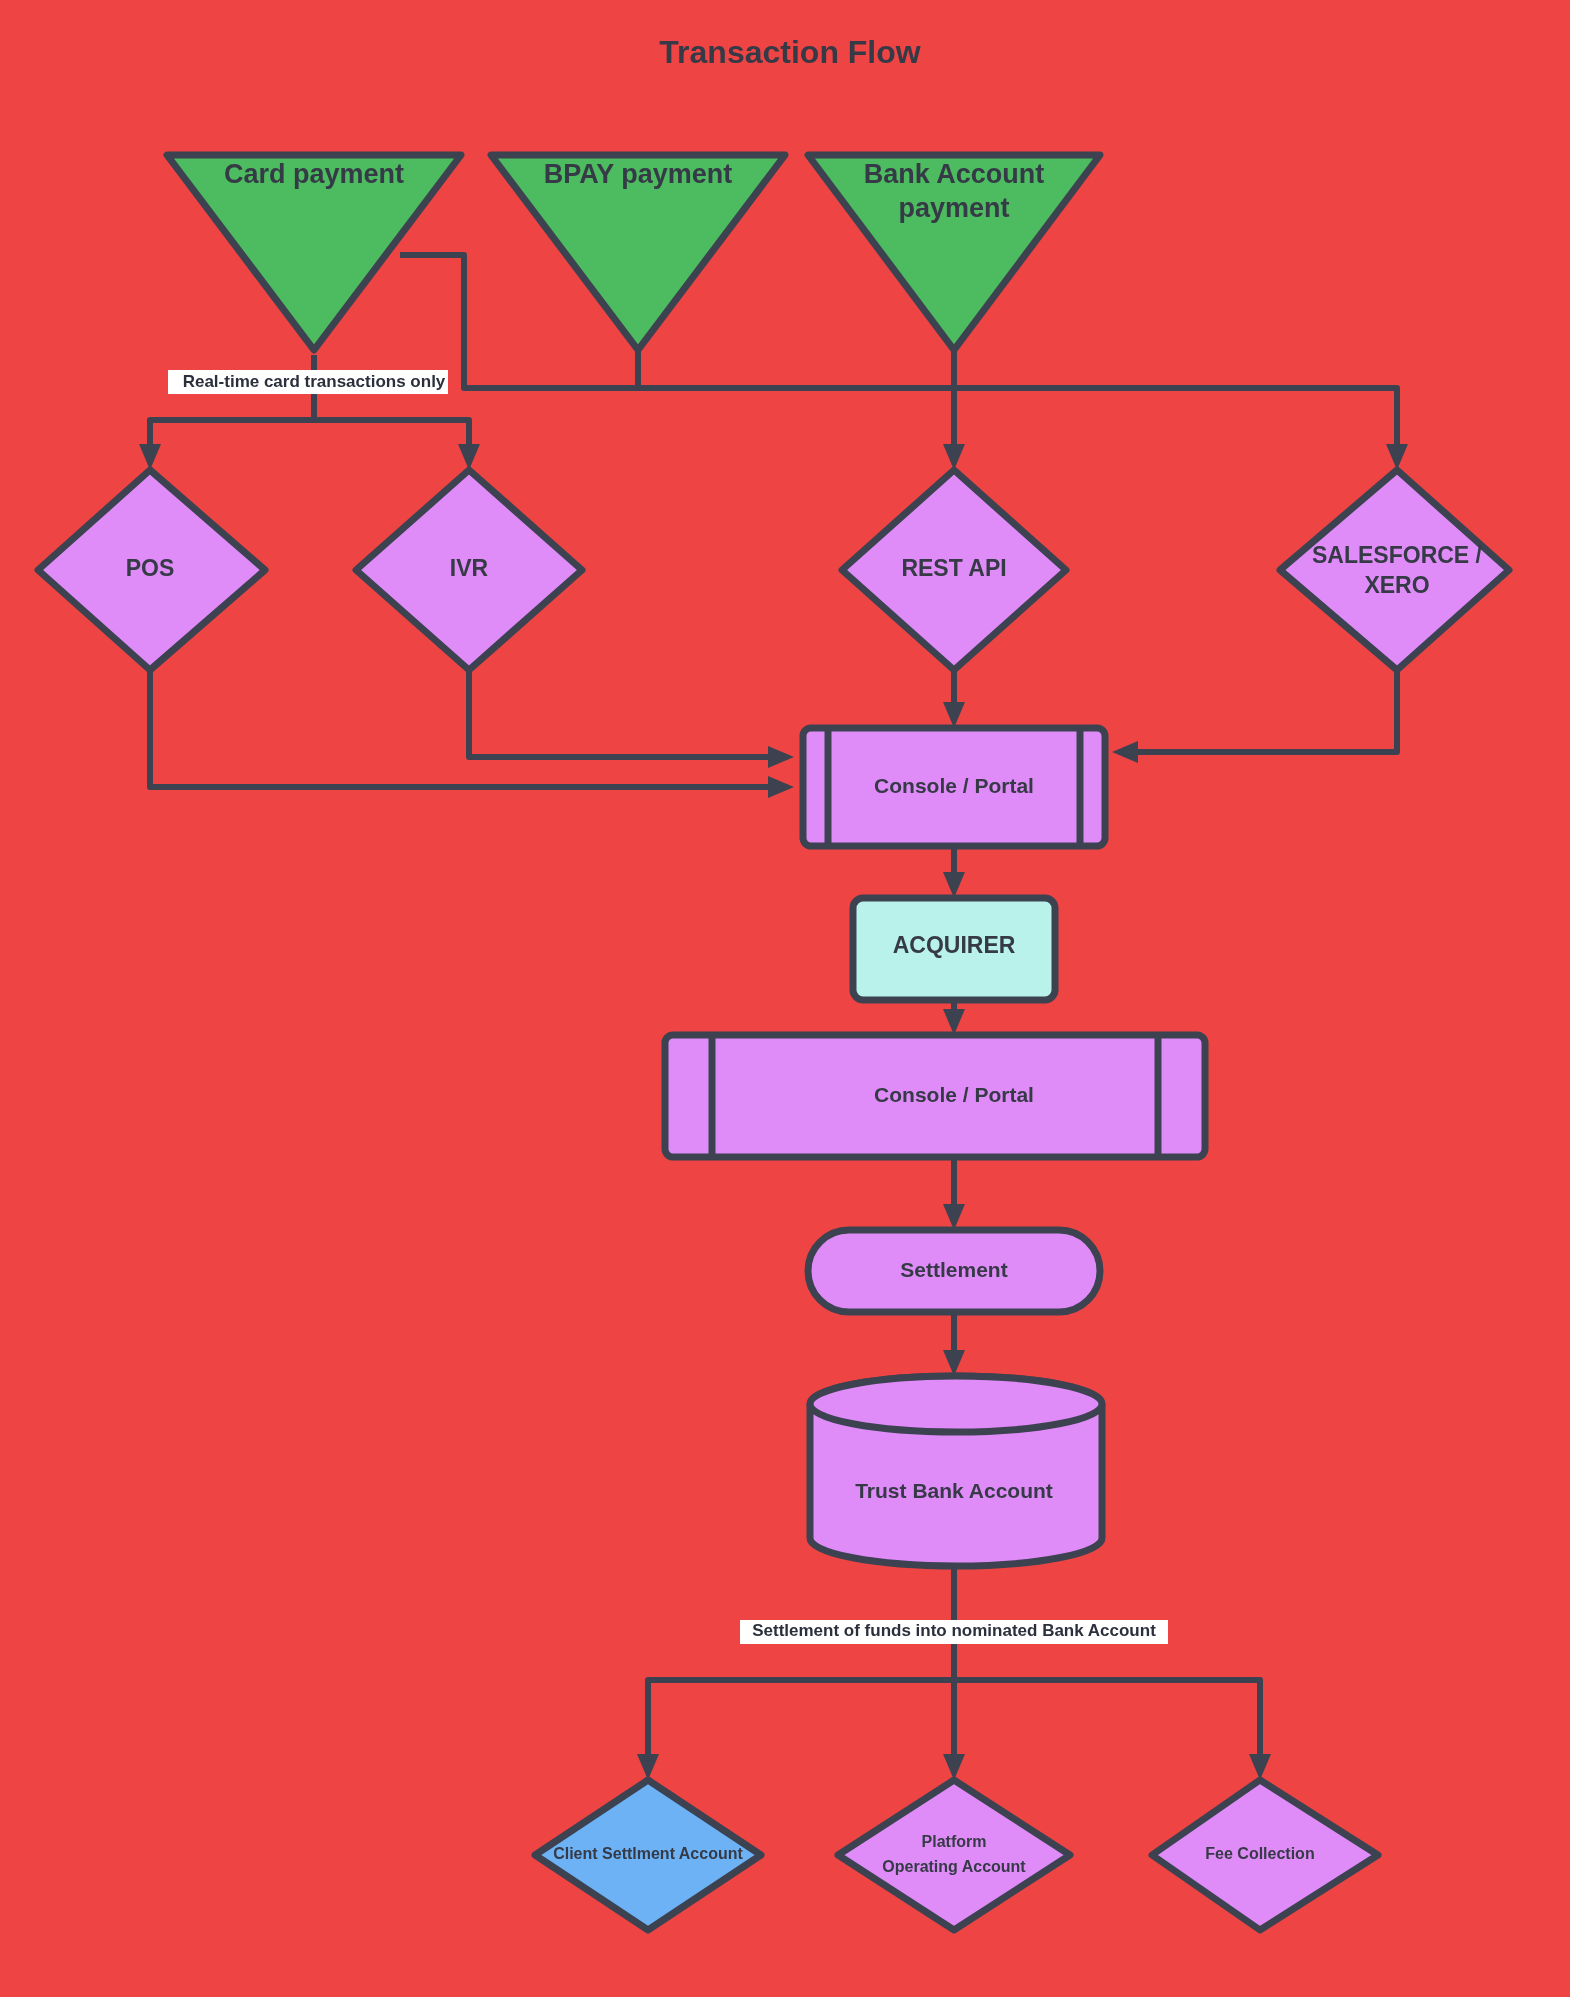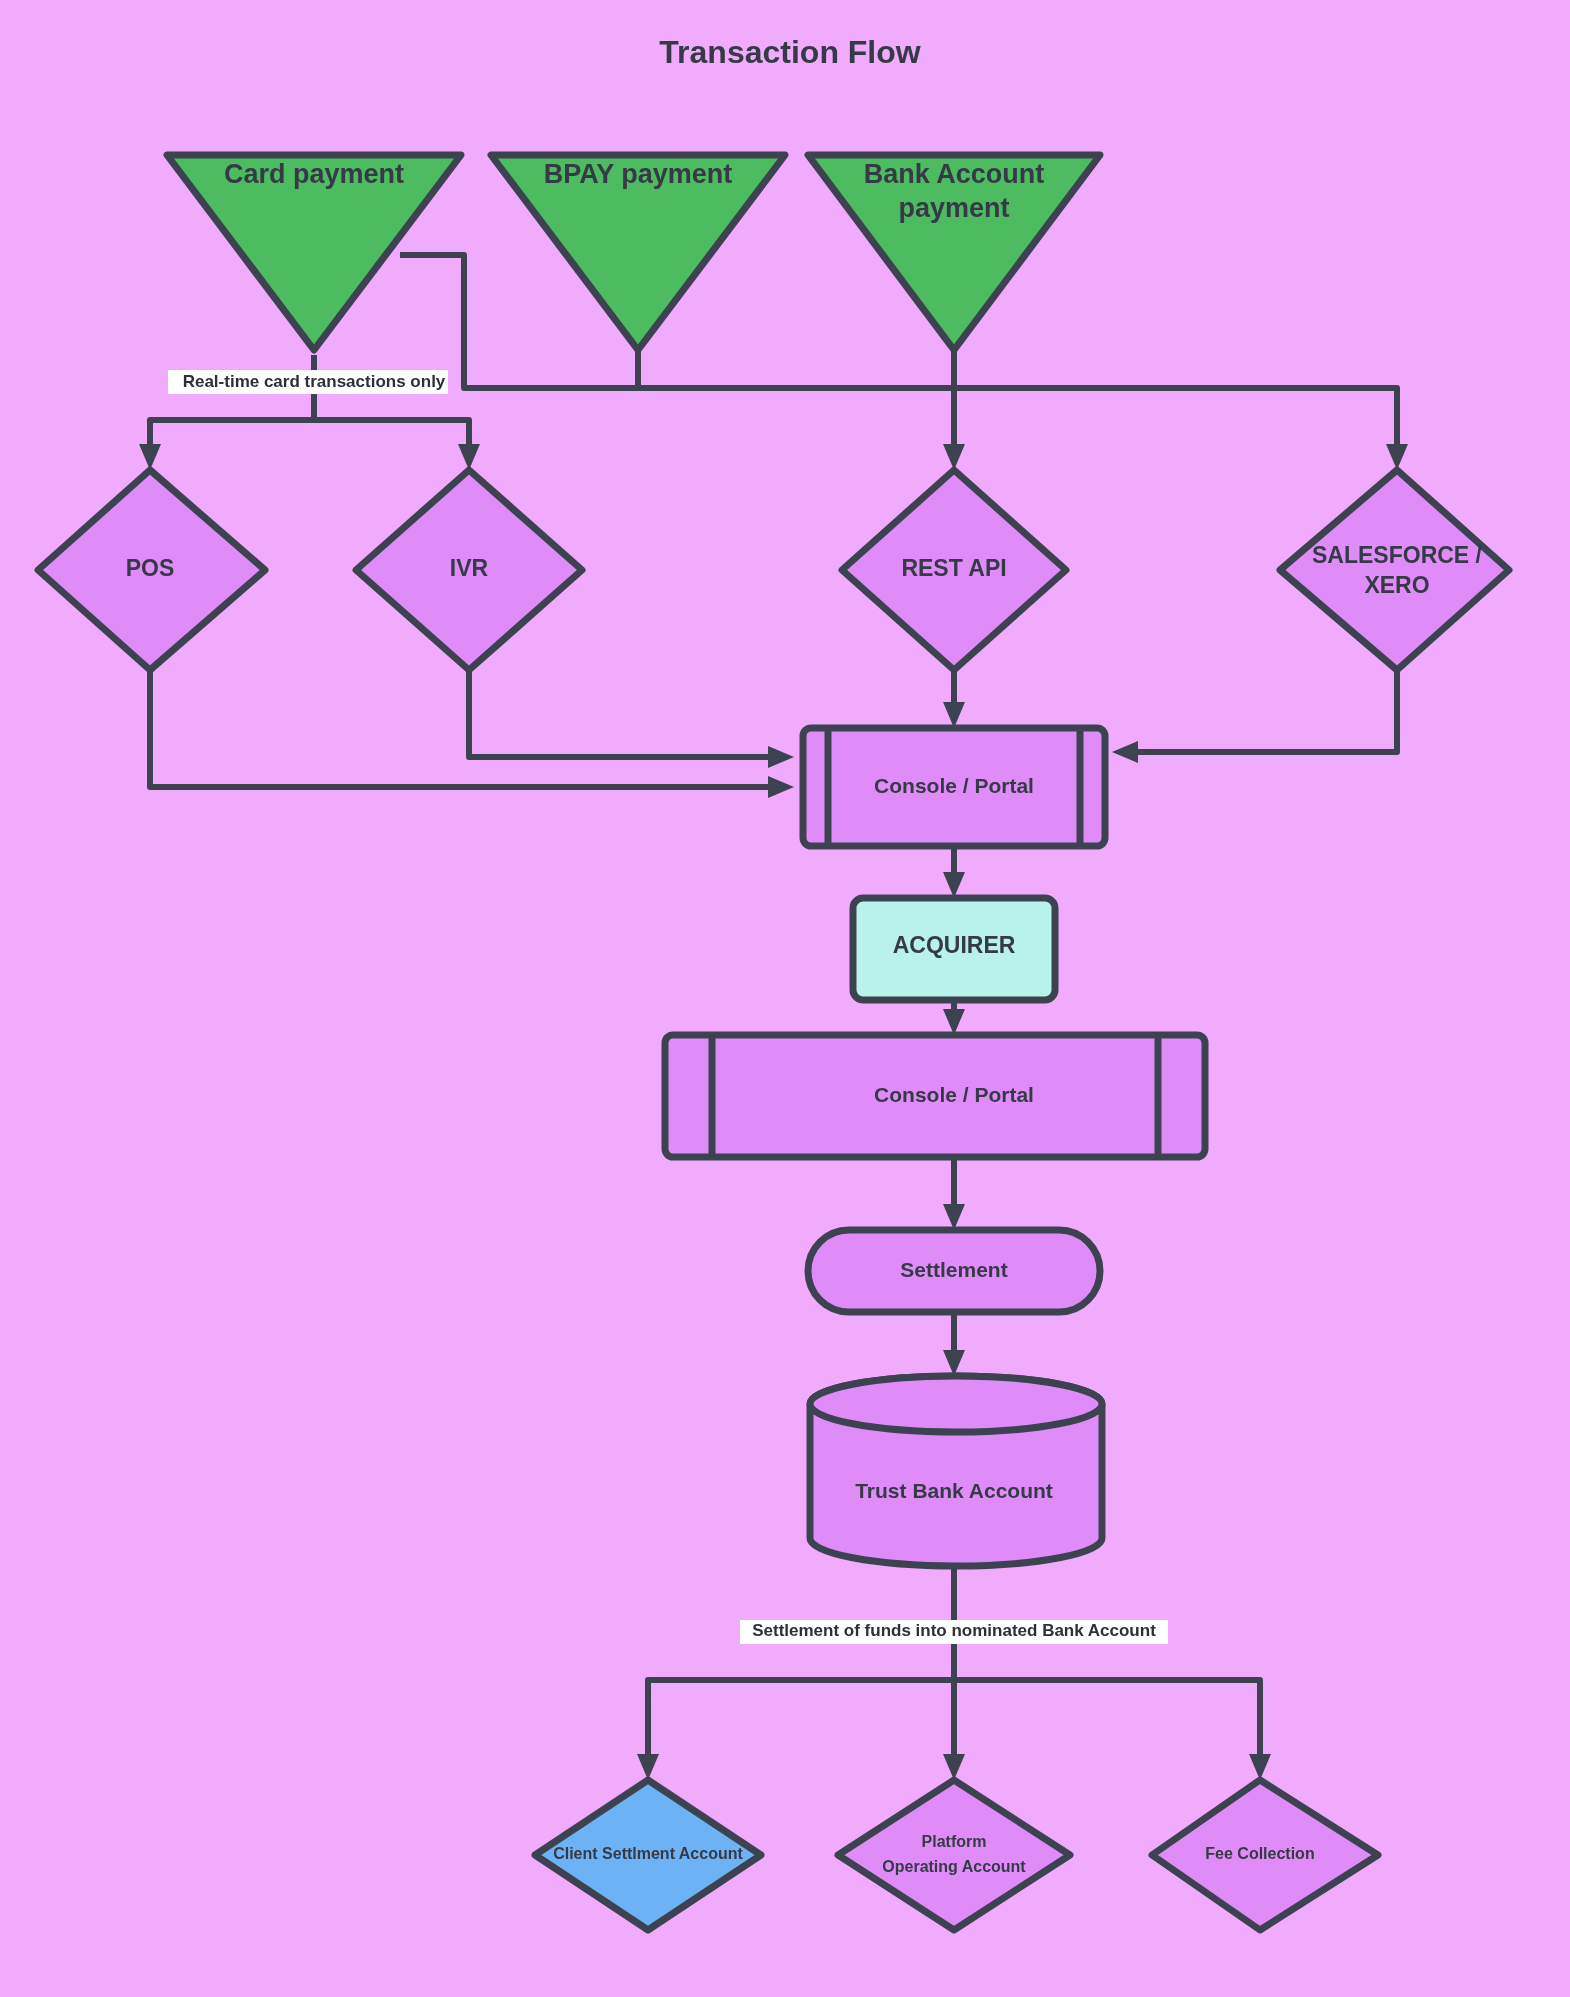--- a/index.html
+++ b/index.html
@@ -7,21 +7,21 @@
     padding: 0;
     background: #ffffff;
   }
   body {
     font-family: "Liberation Sans", sans-serif;
   }
   #canvas-wrap {
     position: relative;
     width: 1570px;
     height: 1997px;
-    background: #f0abfc;
+    background: #ef4444;
     overflow: hidden;
   }
   svg#flow {
     display: block;
     width: 1570px;
     height: 1997px;
   }
   .node-shape {
     stroke: #3d4251;
     stroke-width: 7;

